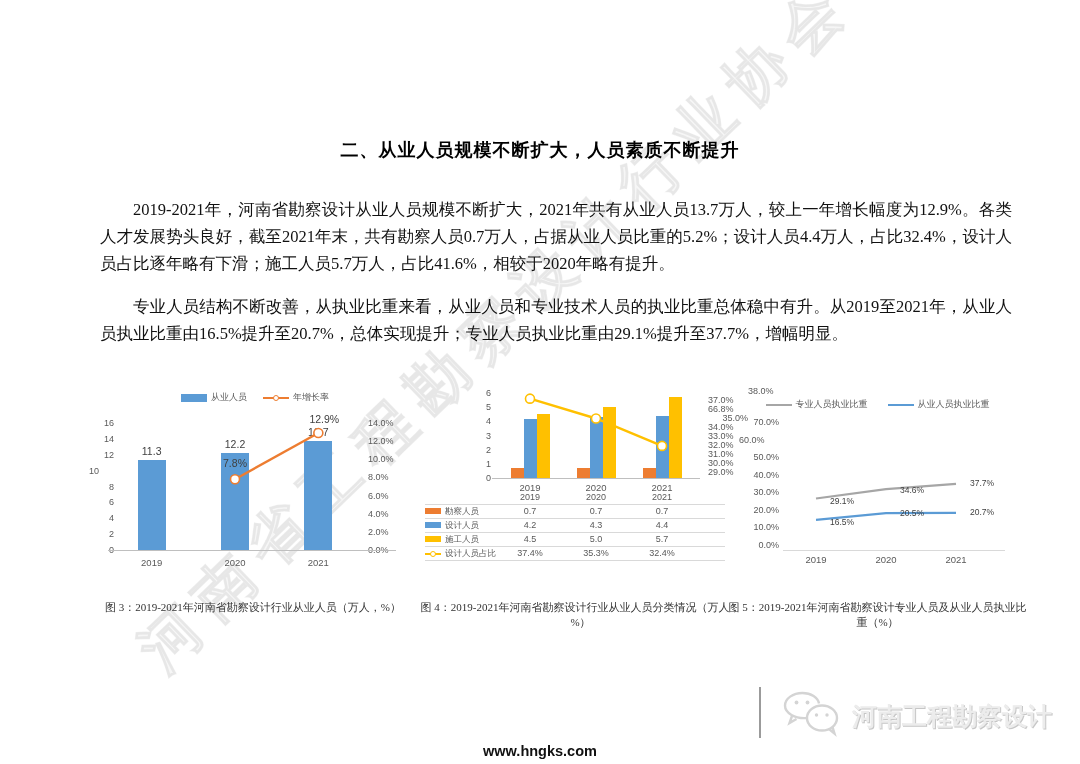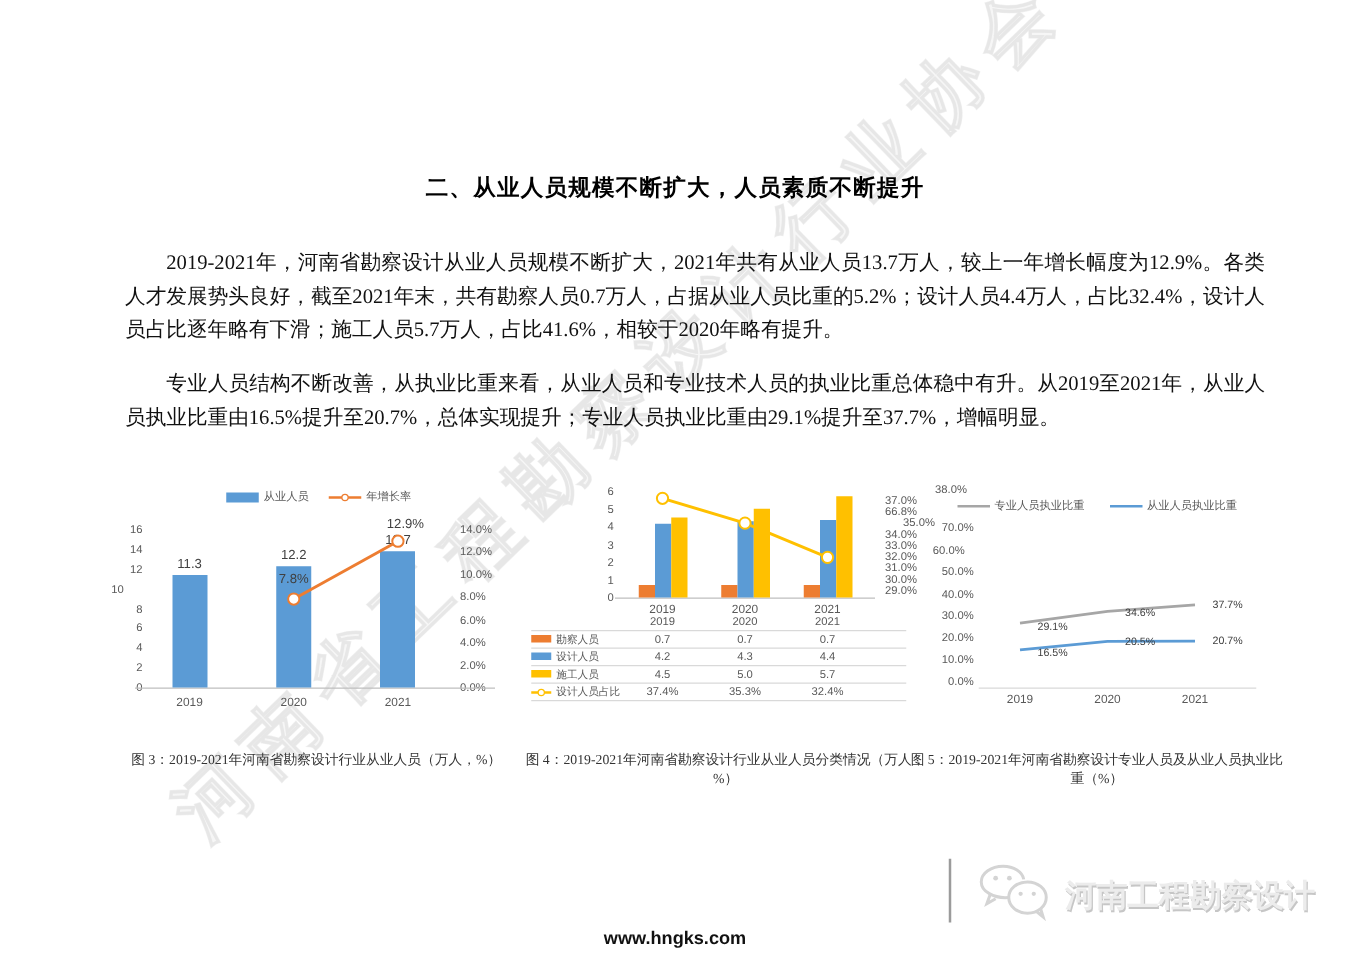--- a/index.html
+++ b/index.html
@@ -186,21 +186,21 @@
           <div class="lab">专业人员执业比重</div>
         </div>
         <div class="item">
           <div style="position: relative; width: 26px; height: 8px;">
             <div style="position: absolute; left: 0px; top: 3px; width: 100%; height: 2px; background: rgb(91, 155, 213);"></div>
           </div>
           <div class="lab">从业人员执业比重</div>
         </div>
       </div>
       <div class="tick" style="left: -6px; top: 27px; width: 40px; text-align: right;">70.0%</div>
-      <div class="tick" style="left: -6px; top: 44.5px; width: 40px; text-align: center;">60.0%</div>
+      <div class="tick" style="left: -6px; top: 44.5px; width: 40px; text-align: left;">60.0%</div>
       <div class="tick" style="left: -6px; top: 62px; width: 40px; text-align: right;">50.0%</div>
       <div class="tick" style="left: -6px; top: 79.5px; width: 40px; text-align: right;">40.0%</div>
       <div class="tick" style="left: -6px; top: 97px; width: 40px; text-align: right;">30.0%</div>
       <div class="tick" style="left: -6px; top: 114.5px; width: 40px; text-align: right;">20.0%</div>
       <div class="tick" style="left: -6px; top: 132px; width: 40px; text-align: right;">10.0%</div>
       <div class="tick" style="left: -6px; top: 149.5px; width: 40px; text-align: right;">0.0%</div>
       <div class="axisline" style="left: 38px; top: 160px; width: 222px; height: 1px; background: rgb(217, 217, 217);"></div>
       <div class="xlab" style="left: 49px; top: 164px; width: 44px;">2019</div>
       <div class="xlab" style="left: 119px; top: 164px; width: 44px;">2020</div>
       <div class="xlab" style="left: 189px; top: 164px; width: 44px;">2021</div>

